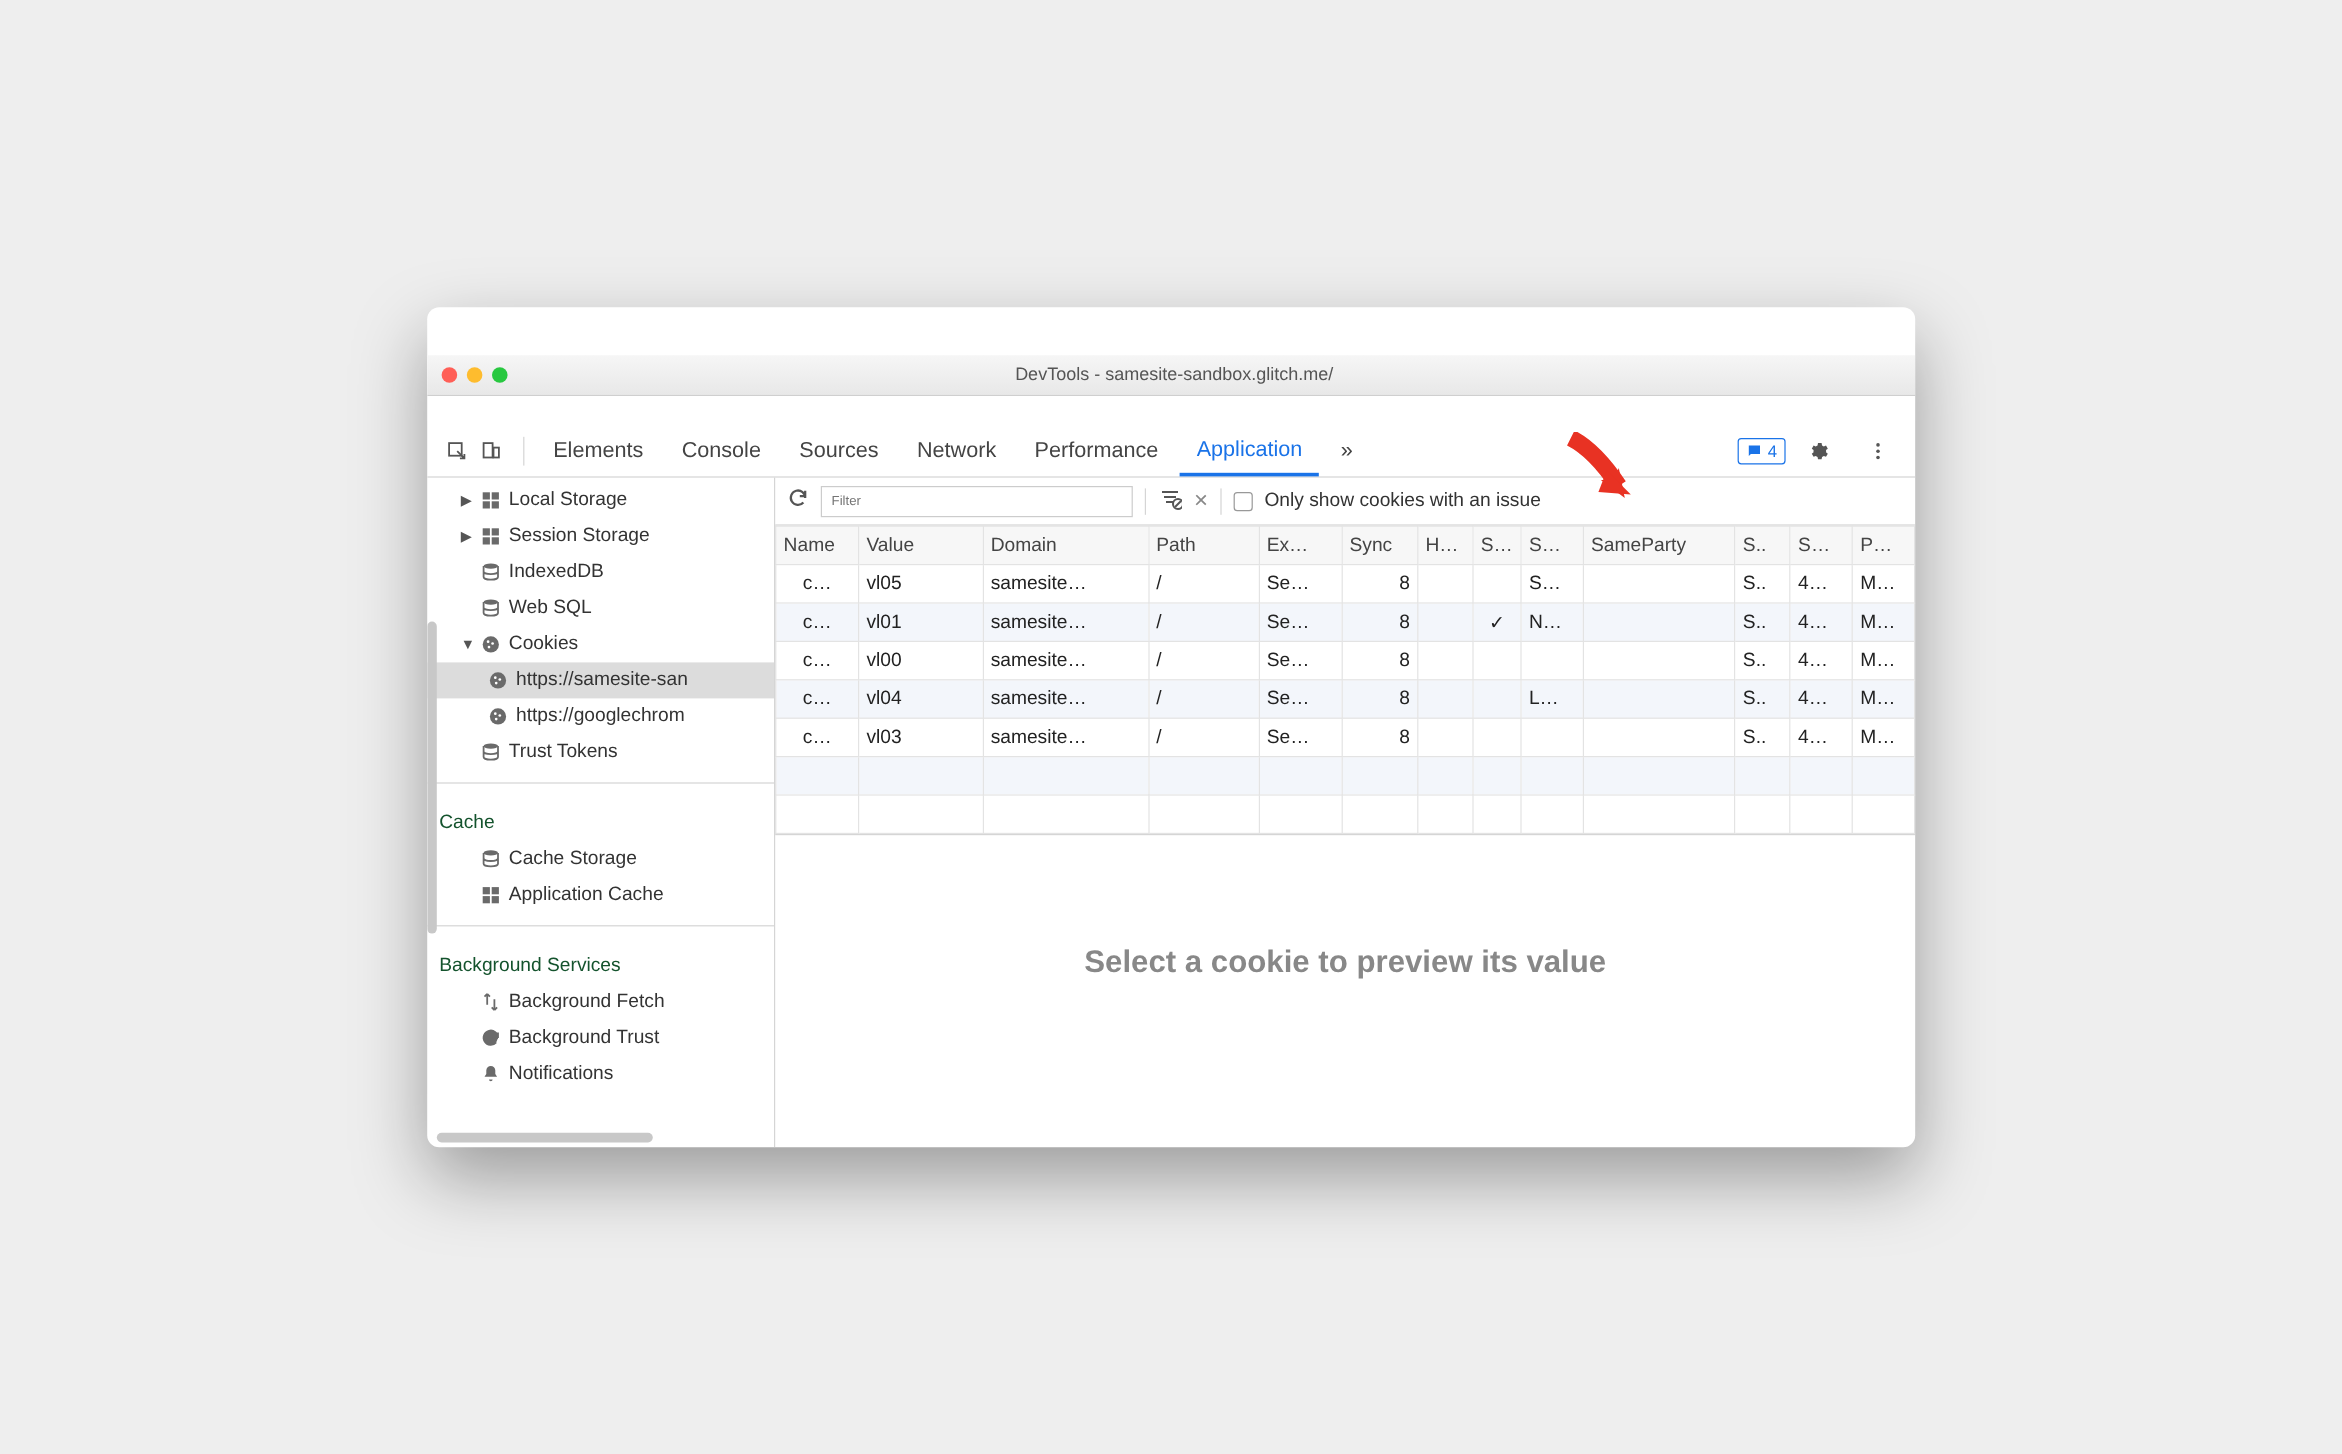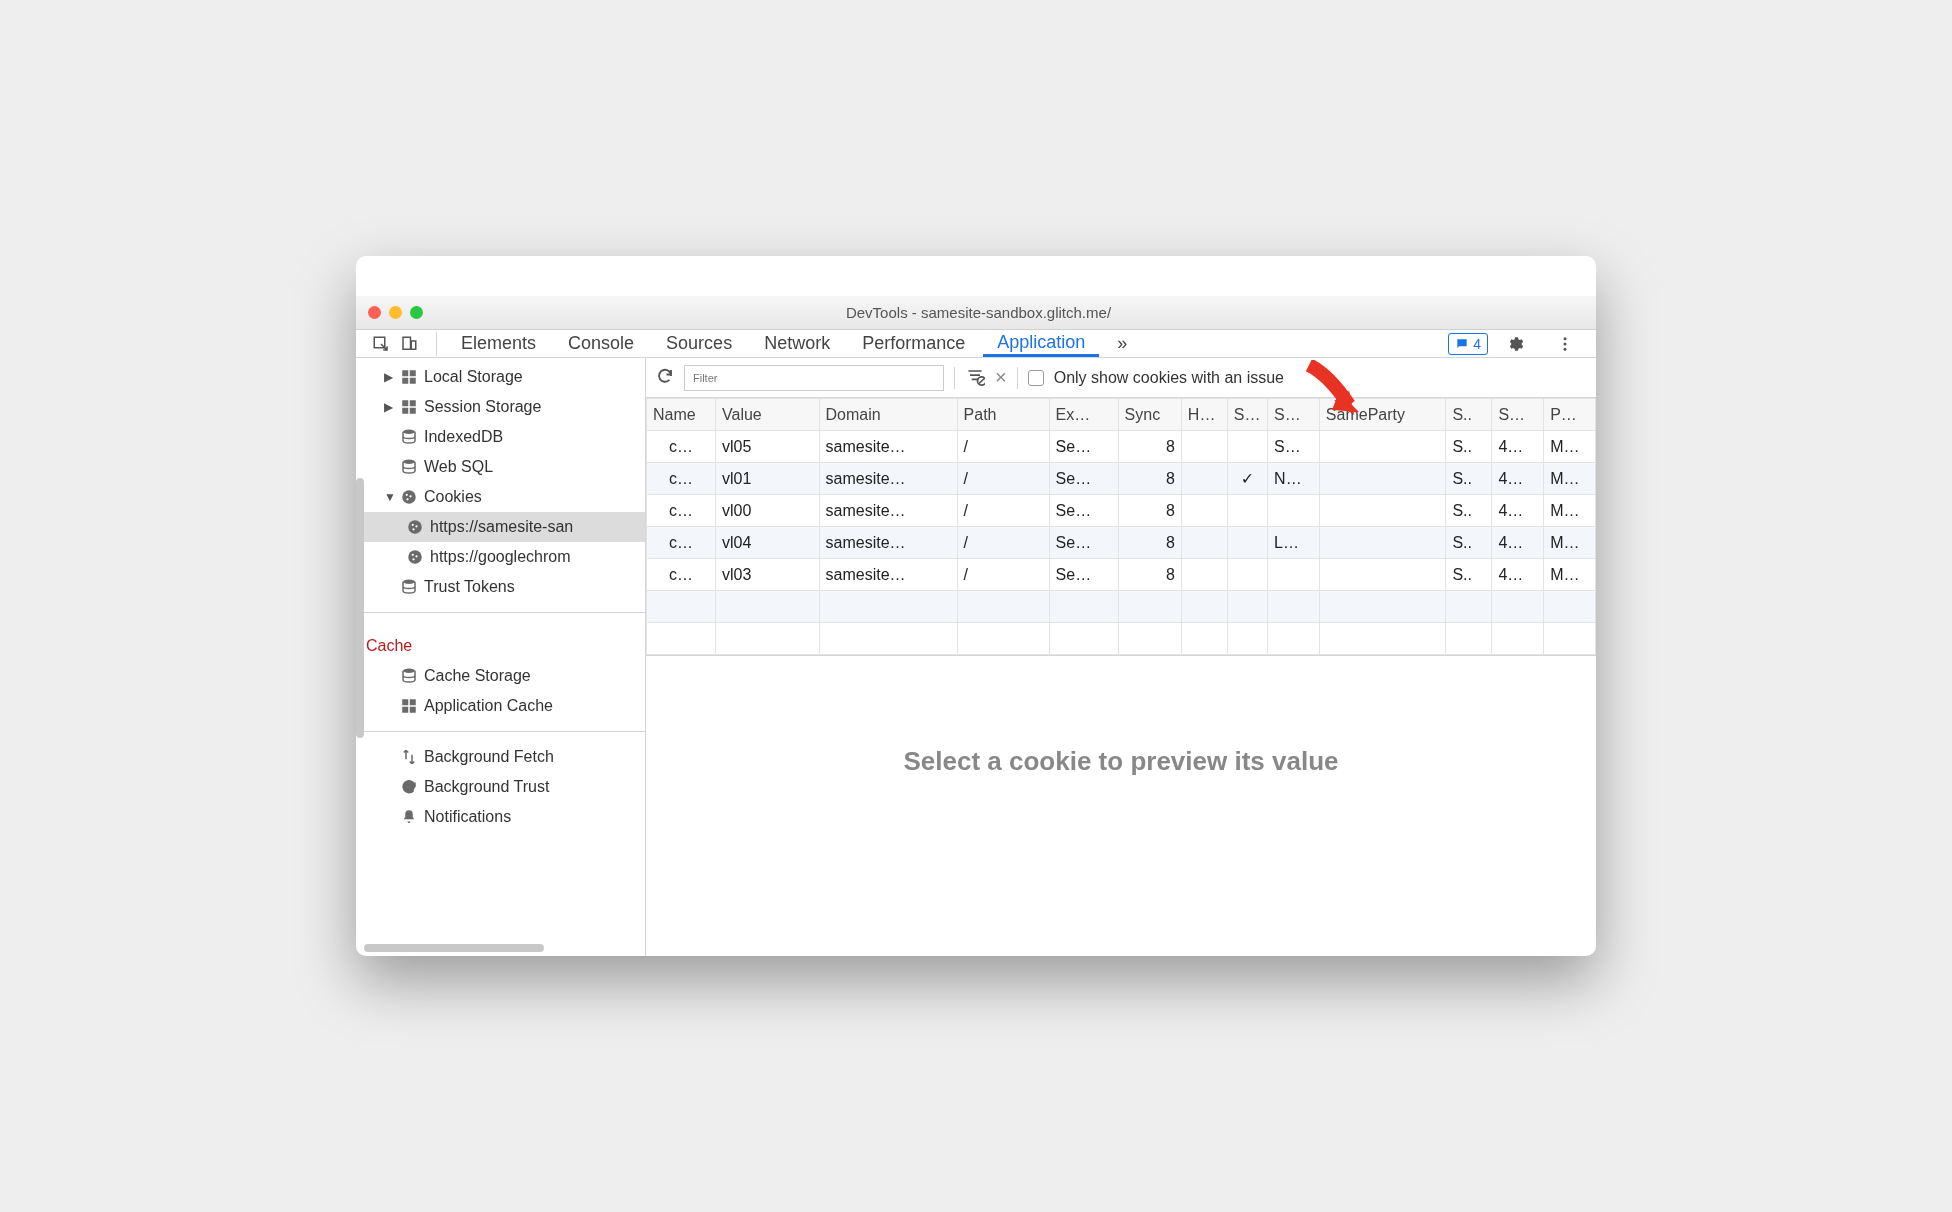--- a/index.html
+++ b/index.html
@@ -10,38 +10,38 @@
     display:flex; flex-direction:column; overflow:hidden; position:relative;
   }
   
   .titlebar { height:34px; background:linear-gradient(#f6f6f6,#e8e8e8); border-bottom:1px solid #cfcfcf;
     display:flex; align-items:center; padding:0 12px; flex-shrink:0;margin-top:40px; }
   .traffic { display:flex; gap:8px; }
   .dot { width:13px; height:13px; border-radius:50%; }
   .dot.red{background:#ff5f57;} .dot.yellow{background:#febc2e;} .dot.green{background:#28c840;}
   .title { flex:1; text-align:center; font-size:15px; color:#555; }
   
-  .tabsbar { height:28px; border-bottom:1px solid #d5d5d5; display:flex; align-items:center; padding:0 8px; gap:4px; flex-shrink:0;}
+  .tabsbar { height:44px; border-bottom:1px solid #d5d5d5; display:flex; align-items:center; padding:0 8px; gap:4px; flex-shrink:0;margin-top:24px;}
   .tabsbar .left-icons { display:flex; gap:10px; align-items:center; padding:0 8px;}
   .tabitem { padding:0 14px; height:100%; display:flex; align-items:center; font-size:18px; color:#444; cursor:default;}
   .tabitem.active { color:#1a73e8; border-bottom:3px solid #1a73e8; font-weight:500;}
   .flex-spacer{flex:1;}
   .issues-badge { display:flex; align-items:center; gap:4px; color:#1a73e8; border:1px solid #1a73e8; border-radius:3px; padding:2px 6px; font-size:14px;}
   .gear,.kebab{color:#555;}
   .icon-svg{width:18px;height:18px;display:block;}
   
   .content { flex:1; display:flex; min-height:0;}
   .sidebar { width:290px; border-right:1px solid #d5d5d5; overflow:hidden; position:relative;}
   .sidebar-inner{padding-top:4px; padding-bottom:4px; height:100%; overflow-y:auto;}
   .tree-row { display:flex; align-items:center; height:30px; padding-left:10px; font-size:16px; color:#333; gap:6px; white-space:nowrap;}
   .tree-row.indent1{padding-left:28px;}
   .tree-row.indent2{padding-left:50px;}
   .tree-row.selected{background:#dcdcdc;}
   .tree-row .caret{width:10px;display:inline-block;color:#555;font-size:12px;}
-  .section-header{font-size:16px; color:#b91c1c; padding:14px 0 6px 10px;}
+  .section-header{font-size:16px; color:#14532d; padding:14px 0 6px 10px;}
   .scrollbar-v{position:absolute;left:0;top:120px;width:8px;height:260px;background:#c8c8c8;border-radius:4px;}
   .scrollbar-h{position:absolute;bottom:4px;left:8px;width:180px;height:8px;background:#c8c8c8;border-radius:4px;}
   
   .main { flex:1; display:flex; flex-direction:column; min-width:0;}
   .toolbar { height:40px; border-bottom:1px solid #d5d5d5; display:flex; align-items:center; padding:0 10px; gap:10px; flex-shrink:0;}
   .filter-input{ height:26px; width:260px; border:1px solid #ccc; padding:0 8px; font-size:11px;}
   .vdiv{width:1px;height:22px;background:#d5d5d5;}
   .chk{width:16px;height:16px;border:1px solid #999;border-radius:3px;display:inline-block;}
   .toolbar-label{font-size:16px;color:#333;}
   
@@ -213,20 +213,21 @@
           <svg class="grid-icon" viewBox="0 0 24 24">
               <rect x="3" y="3" width="8" height="8"></rect>
               <rect x="13" y="3" width="8" height="8"></rect>
               <rect x="3" y="13" width="8" height="8"></rect>
               <rect x="13" y="13" width="8" height="8"></rect>
             </svg>
           <span>Application Cache</span>
         </div>
 
         <div style="height:1px;background:#d5d5d5;margin:10px 0"></div>
+        <div class="section-header">Background Services</div>
         <div class="tree-row indent1">
           <span class="caret" style="visibility:hidden">▶</span>
           <svg class="arrows-icon" viewBox="0 0 24 24">
               <path d="M8 3v12M8 3l-3 3M8 3l3 3M16 21V9M16 21l-3-3M16 21l3-3" stroke="#6a6a6a" stroke-width="2" fill="none"></path>
             </svg>
           <span>Background Fetch</span>
         </div>
         <div class="tree-row indent1">
           <span class="caret" style="visibility:hidden">▶</span>
           <svg class="sync-icon" viewBox="0 0 24 24" fill="none" stroke="#6a6a6a" stroke-width="2">

